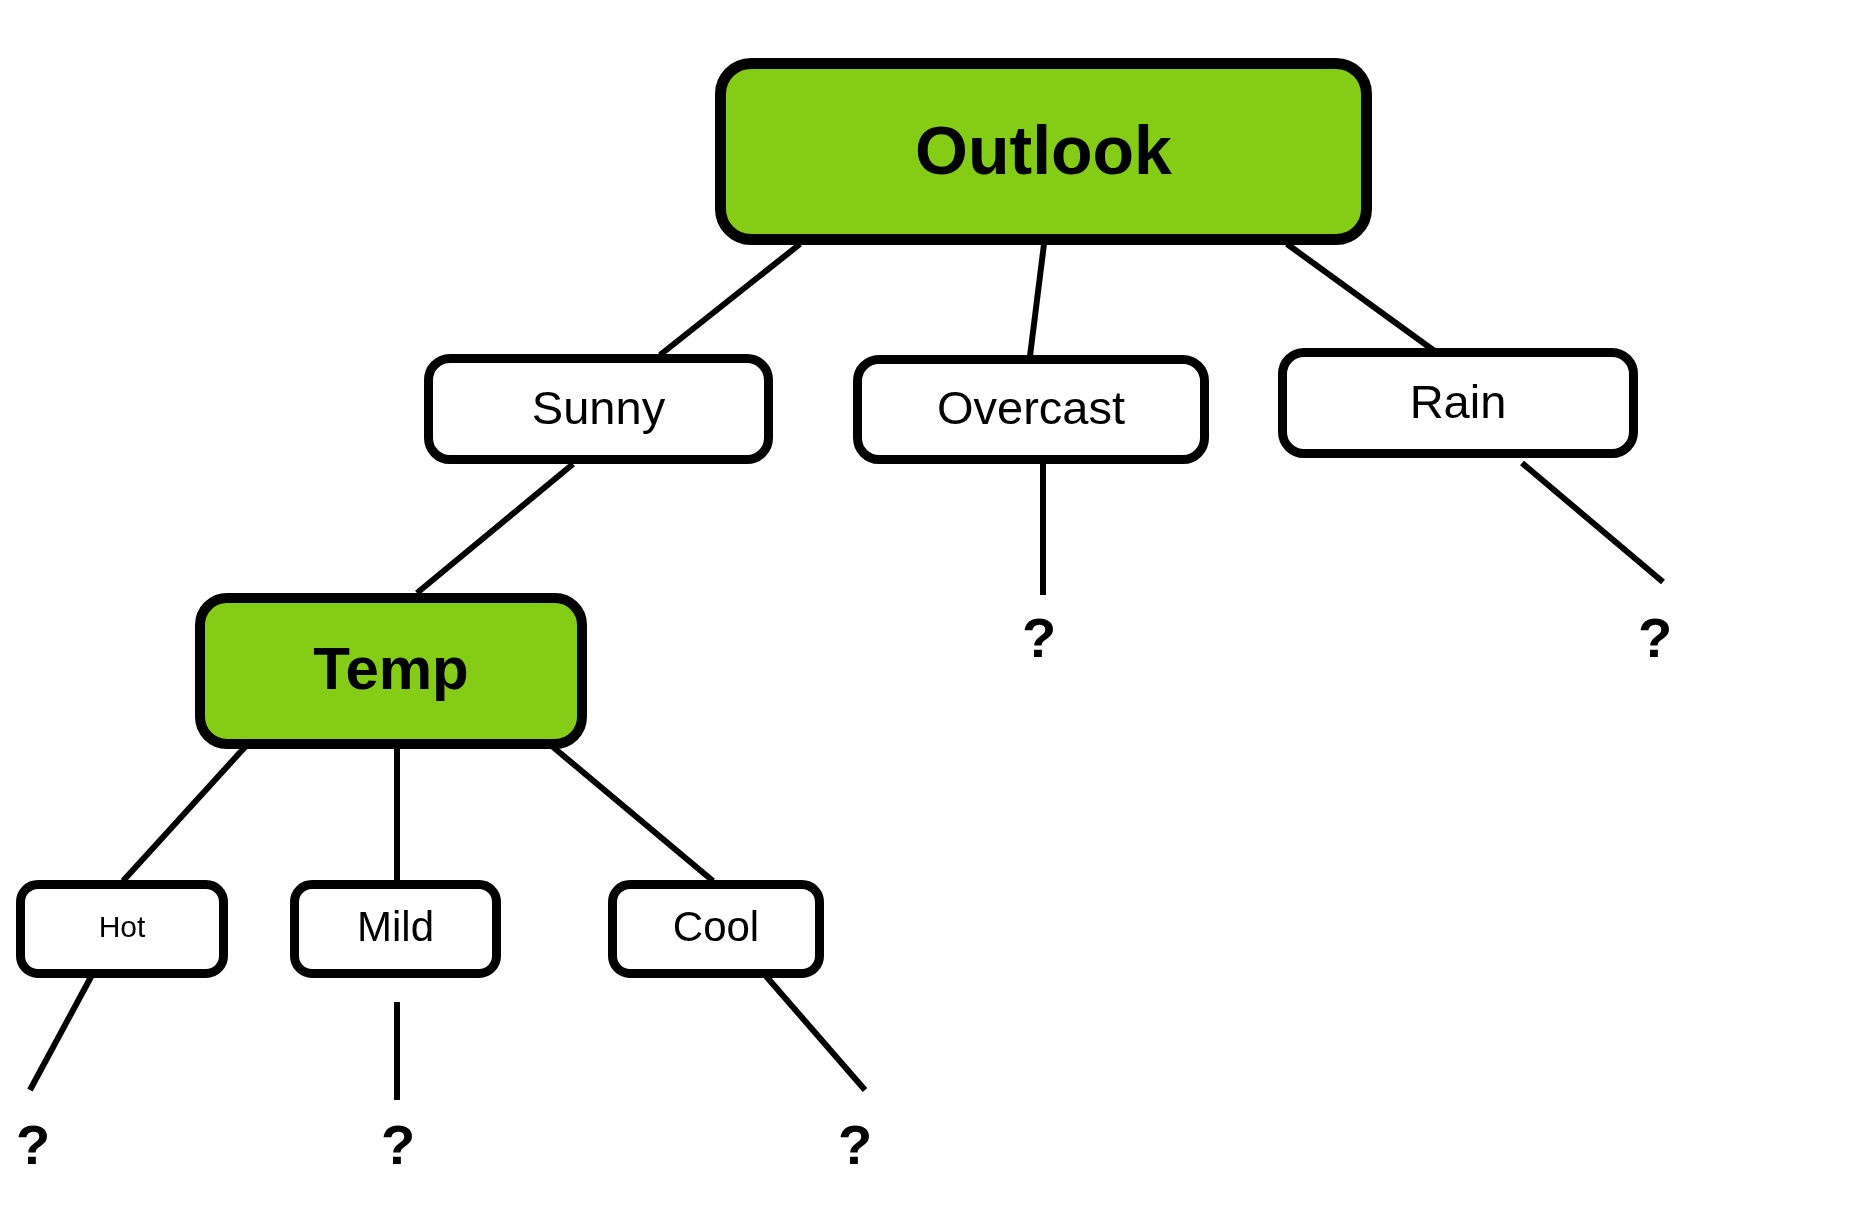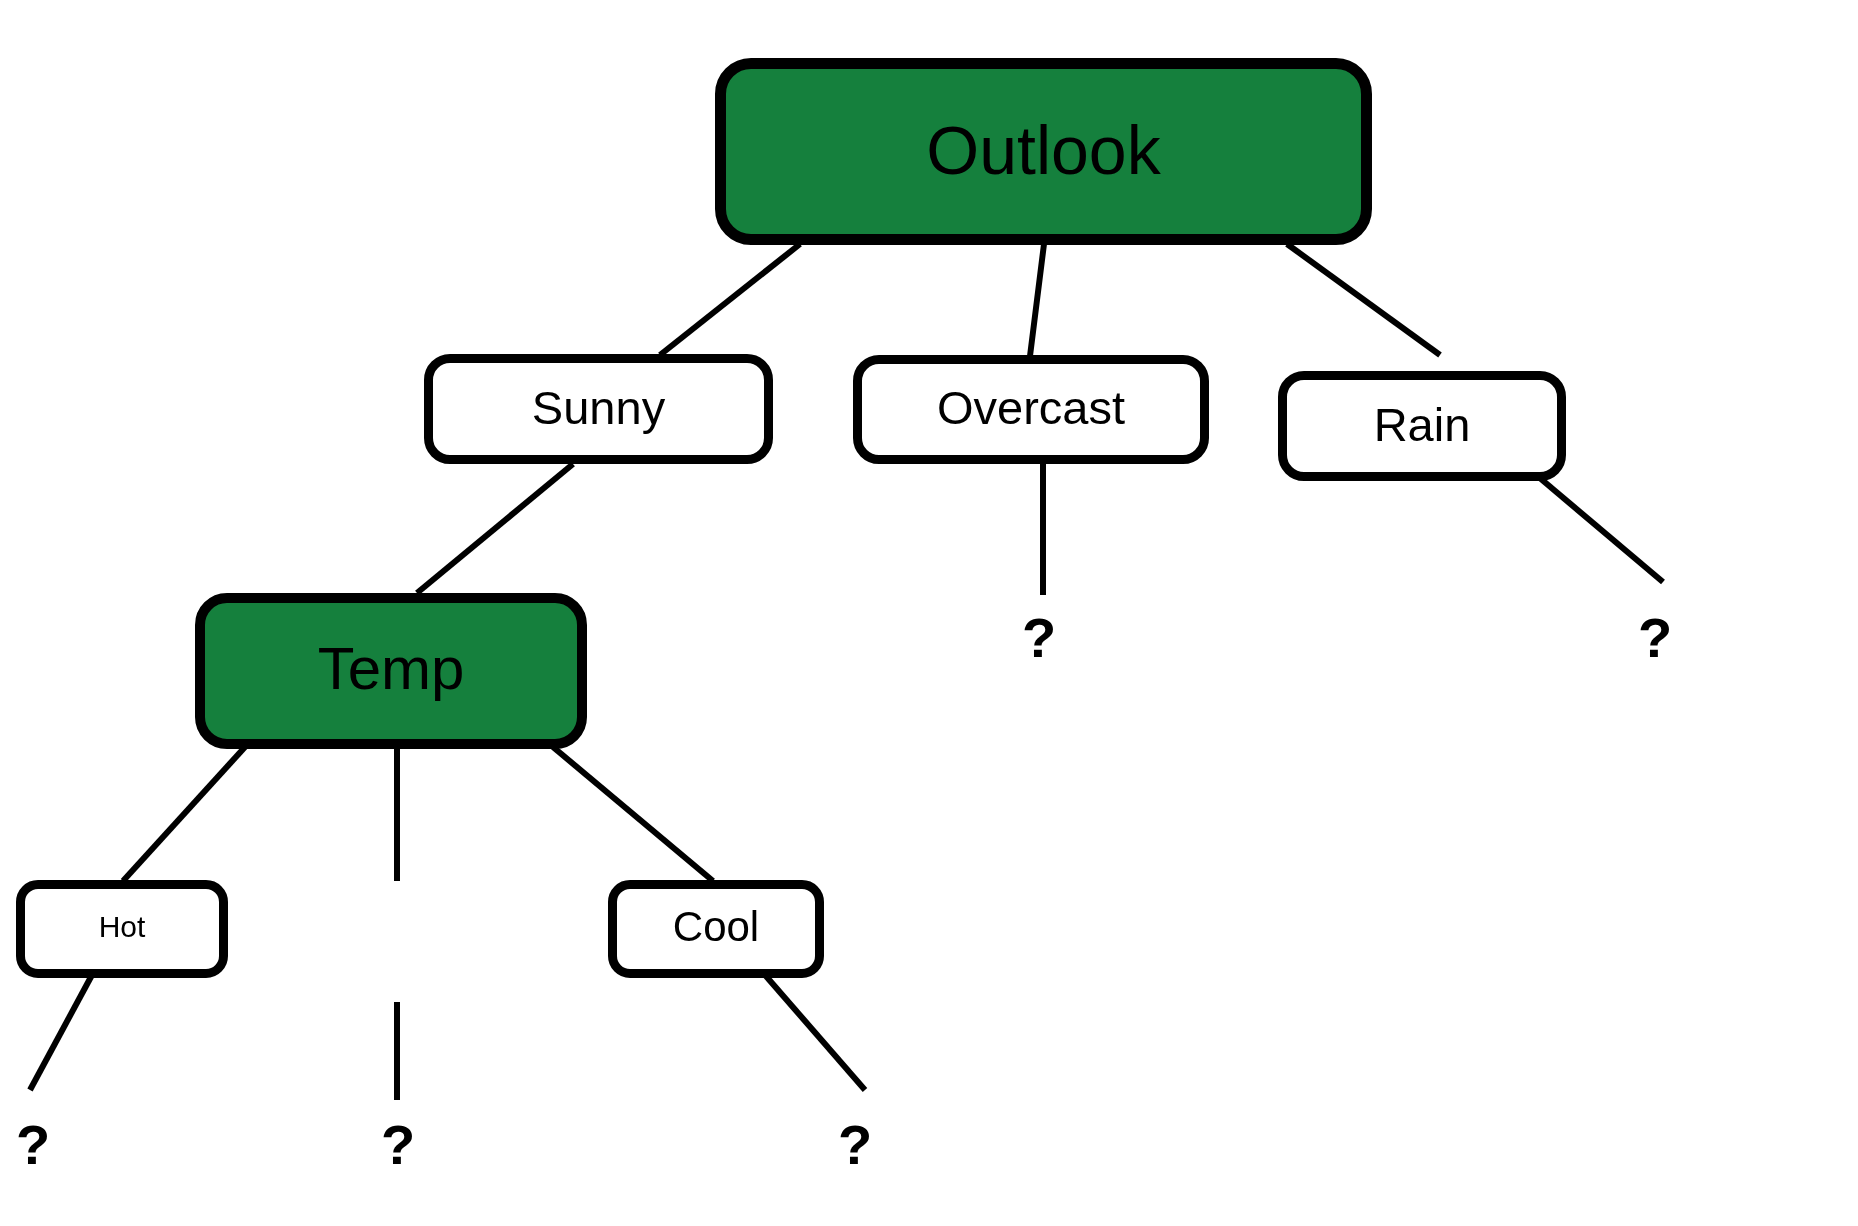--- a/index.html
+++ b/index.html
@@ -33,21 +33,22 @@
     justify-content: center;
     border: 9px solid #000000;
     border-radius: 26px;
     background: #ffffff;
     color: #000000;
     line-height: 1;
     white-space: nowrap;
     z-index: 3;
   }
   .node.shaded {
-    background: #15803d;
+    background: #84cc16;
+    font-weight: bold;
   }
   .node-label {
     display: block;
     transform: translateY(-2px);
   }
   
   #node-outlook {
     left: 715px;
     top: 58px;
     width: 657px;
@@ -66,22 +67,22 @@
   }
   #node-overcast {
     left: 853px;
     top: 355px;
     width: 356px;
     height: 109px;
     font-size: 47px;
   }
   #node-rain {
     left: 1278px;
-    top: 371px;
-    width: 288px;
+    top: 348px;
+    width: 360px;
     height: 110px;
     font-size: 47px;
   }
   
   #node-temp {
     left: 195px;
     top: 593px;
     width: 392px;
     height: 156px;
     border-width: 10px;
@@ -166,20 +167,23 @@
   </div>
 
   <div class="node shaded" id="node-temp">
     <span class="node-label">Temp</span>
   </div>
 
   <div class="node" id="node-hot">
     <span class="node-label">Hot</span>
   </div>
 
+  <div class="node" id="node-mild">
+    <span class="node-label">Mild</span>
+  </div>
 
   <div class="node" id="node-cool">
     <span class="node-label">Cool</span>
   </div>
 
   <div class="qmark" id="q-overcast">?</div>
   <div class="qmark" id="q-rain">?</div>
   <div class="qmark" id="q-hot">?</div>
   <div class="qmark" id="q-mild">?</div>
   <div class="qmark" id="q-cool">?</div>

